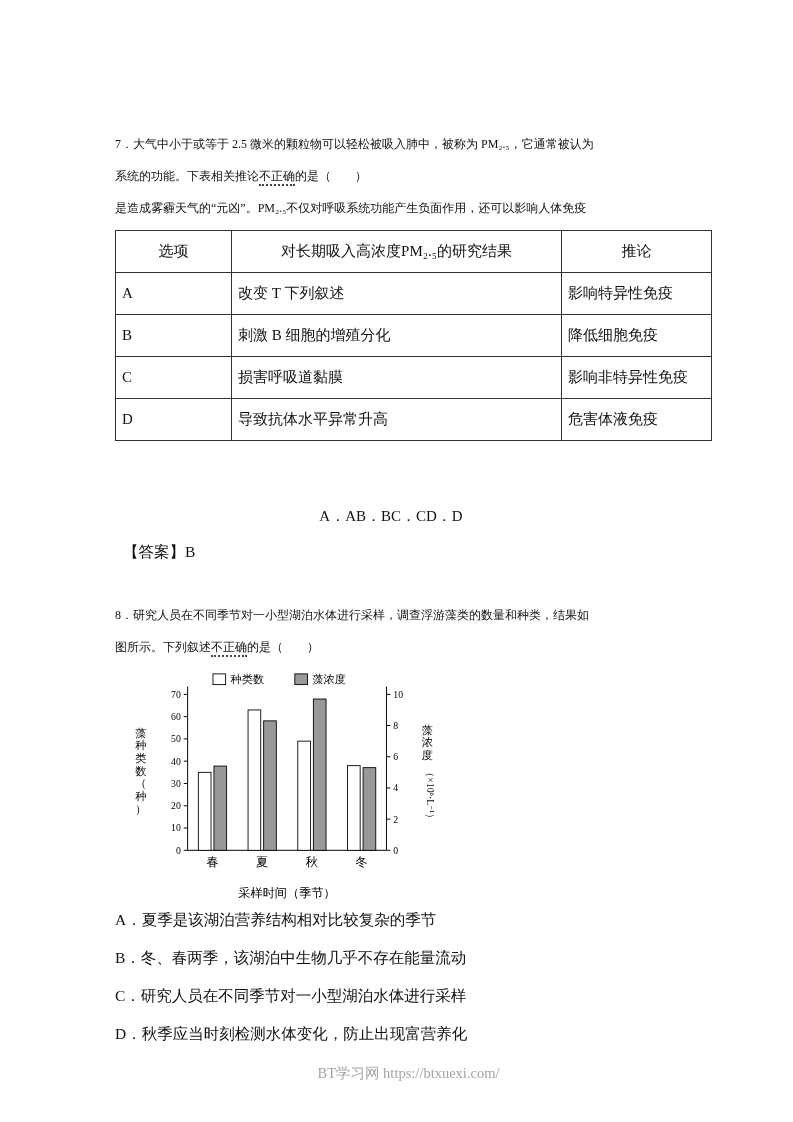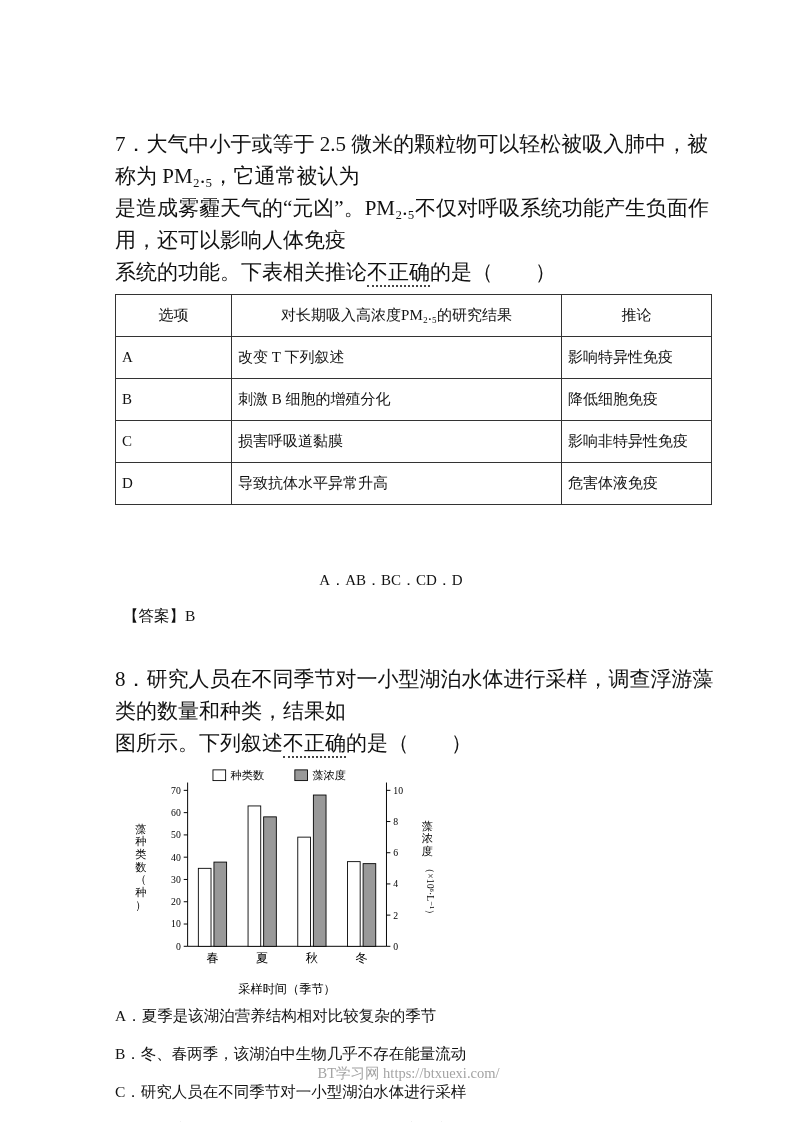--- a/index.html
+++ b/index.html
@@ -6,21 +6,21 @@
   html, body { margin: 0; padding: 0; }
   body {
     width: 793px; height: 1122px;
     background: #ffffff;
     font-family: "Liberation Serif", "DejaVu Serif", serif;
     color: #111111;
     position: relative;
     overflow: hidden;
   }
   .content { position: absolute; left: 115px; top: 128px; width: 606px; }
-  .stem p { margin: 0; font-size: 21px; line-height: 32px; }
+  .stem p { margin: 0; font-size: 12px; line-height: 32px; }
   .emph { border-bottom: 2px dotted #444; padding-bottom: 1px; }
 
   .q-table { border-collapse: collapse; table-layout: fixed; width: 596px; margin-top: 6px; }
   .q-table th, .q-table td {
     border: 1px solid #333;
     font-weight: 400;
     font-size: 15px;
     height: 42px;
     padding: 2px 6px;
   }
@@ -44,22 +44,22 @@
   }
 </style>
 </head>
 <body>
 
 <div class="content">
 
   <section>
     <div class="stem">
       <p>7．大气中小于或等于 2.5 微米的颗粒物可以轻松被吸入肺中，被称为 PM₂.₅，它通常被认为</p>
+      <p><span>系统的功能。下表相关推论</span><span class="emph">不正确</span><span>的是（　　）</span></p>
       <p>是造成雾霾天气的“元凶”。PM₂.₅不仅对呼吸系统功能产生负面作用，还可以影响人体免疫</p>
-      <p><span>系统的功能。下表相关推论</span><span class="emph">不正确</span><span>的是（　　）</span></p>
     </div>
 
     <table class="q-table">
       <colgroup>
           <col class="col-opt">
           <col class="col-res">
           <col class="col-inf">
         </colgroup>
       <thead>
         <tr>

